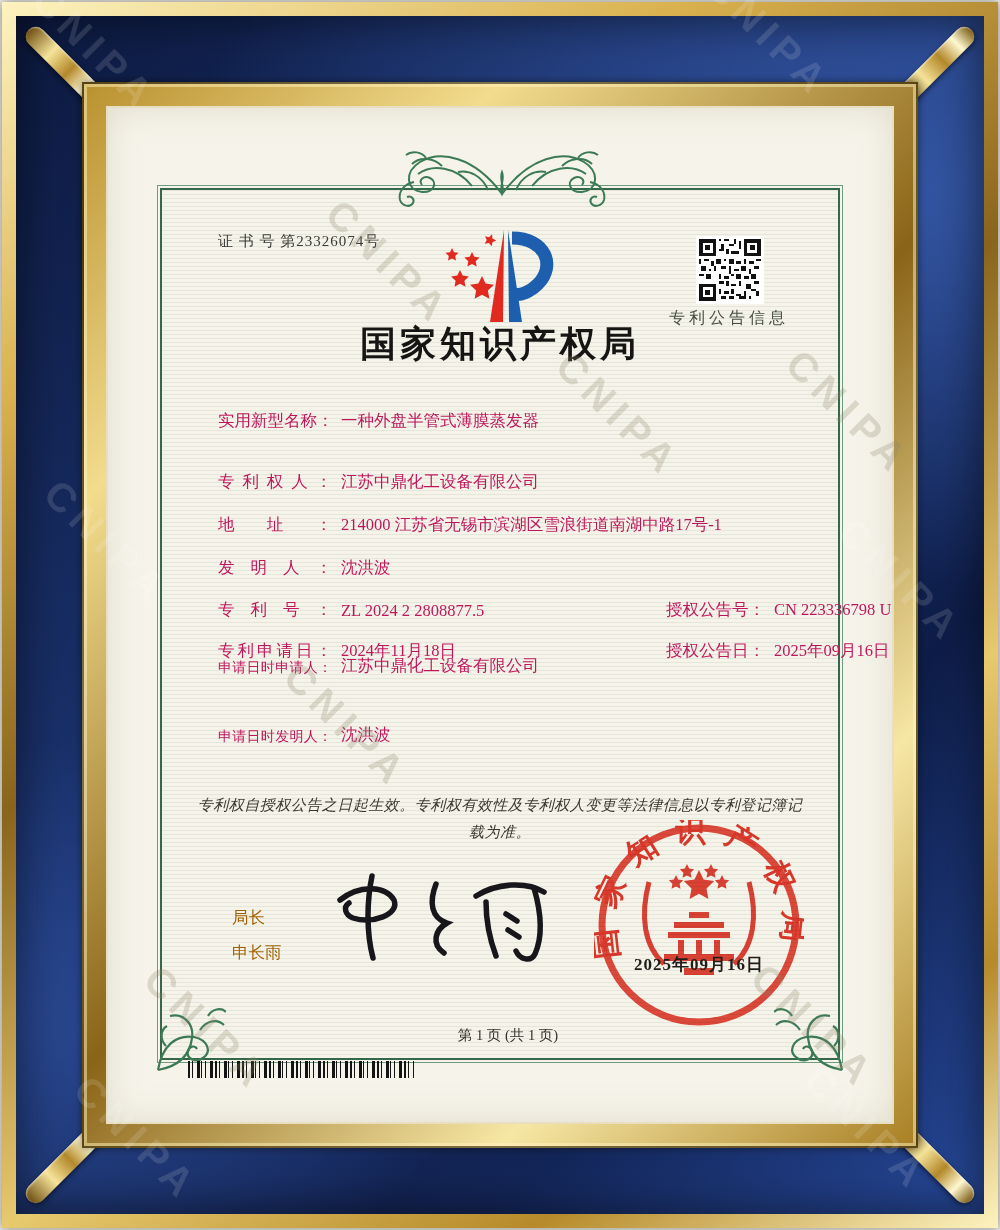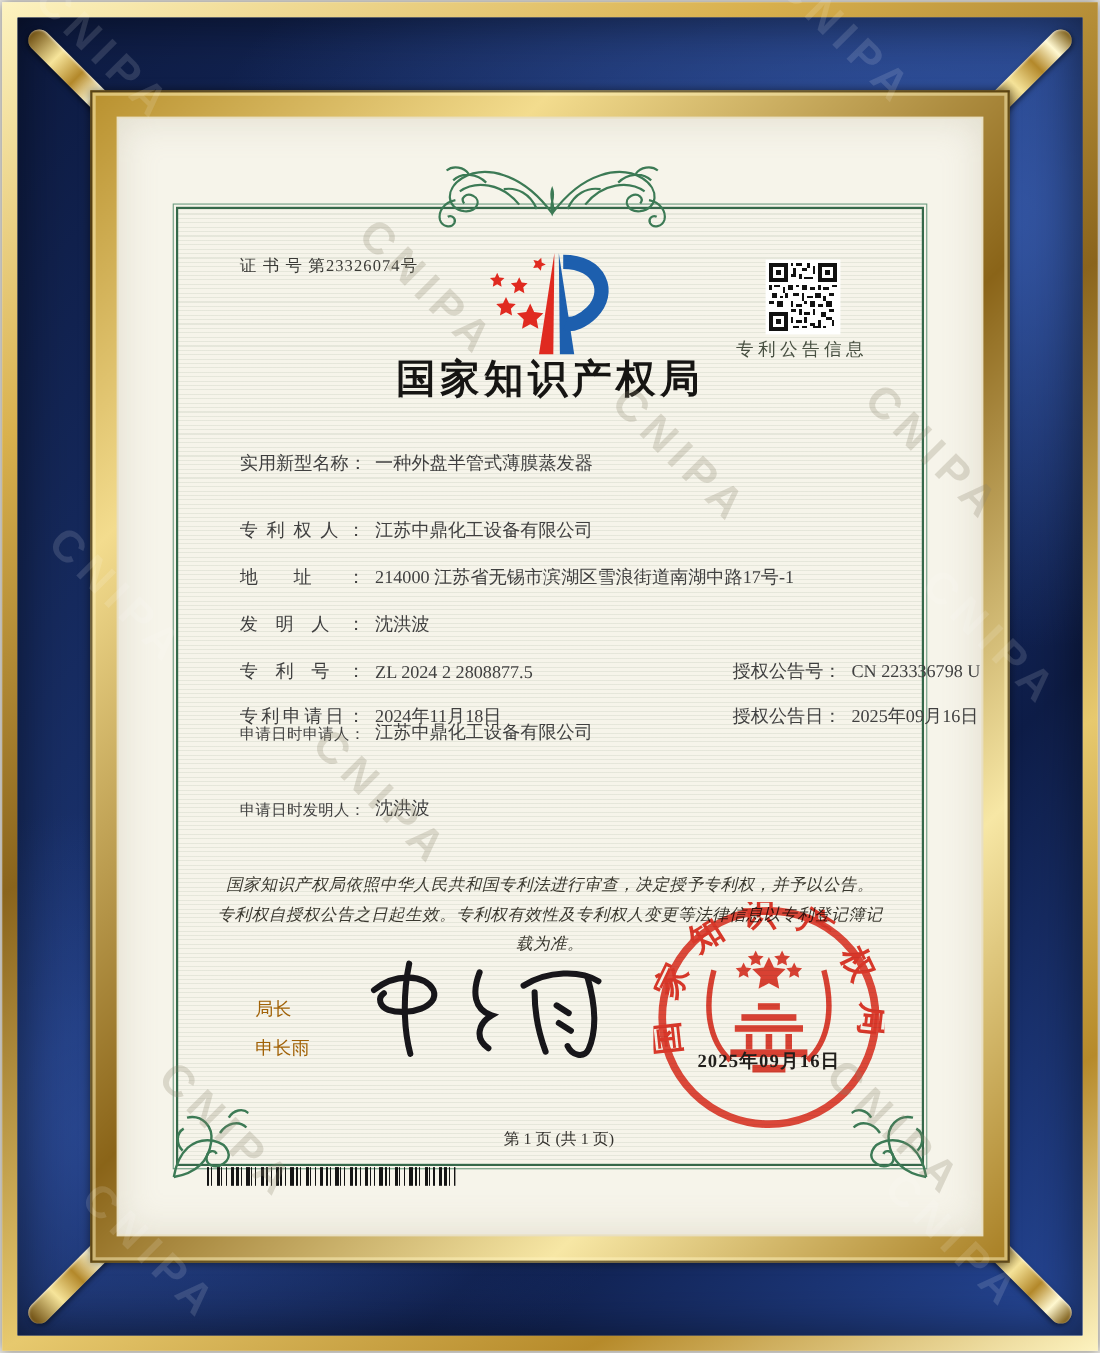--- a/index.html
+++ b/index.html
@@ -42,21 +42,21 @@
 
   
   .certno{position:absolute;left:110px;top:124px;font-size:15px;letter-spacing:1px;color:#3a3a36;}
   .logo{position:absolute;left:330px;top:118px;}
   .qr{position:absolute;left:588px;top:128px;width:62px;height:62px;background:#fff;padding:3px;}
   .qrcap{position:absolute;left:556px;top:200px;width:130px;text-align:center;
          font-size:16px;letter-spacing:4px;color:#474f41;}
   .title{position:absolute;left:0;right:0;top:212px;text-align:center;
          font-size:36px;font-weight:700;letter-spacing:4px;color:#161513;}
 
-  .row{position:absolute;left:110px;font-size:16.5px;color:#404040;white-space:nowrap;}
+  .row{position:absolute;left:110px;font-size:16.5px;color:#be185d;white-space:nowrap;}
   .lbl{display:inline-block;width:114px;text-align:justify;text-align-last:justify;vertical-align:bottom;}
   .lbl.sm{font-size:14px;}
   .val{margin-left:9px;}
   .rcol{position:absolute;left:448px;top:0;text-align:center;}
   .r-name{top:302px;}  .r-owner{top:363px;} .r-addr{top:406px;} .r-inv{top:449px;}
   .r-patno{top:491px;} .r-appdate{top:532px;} .r-appl{top:547px;} .r-invf{top:616px;}
 
   .para{position:absolute;left:88px;right:88px;top:684px;text-align:center;
         font-style:italic;font-size:15px;line-height:27px;letter-spacing:.5px;color:#3a382f;}
   .director{position:absolute;left:124px;top:792px;font-size:16.5px;color:#a16207;line-height:35px;}
@@ -248,21 +248,20 @@
       </span>
     </div>
     <div class="row r-appl">
       <span class="lbl sm">申请日时申请人：</span><span class="val">江苏中鼎化工设备有限公司</span>
     </div>
     <div class="row r-invf">
       <span class="lbl sm">申请日时发明人：</span><span class="val">沈洪波</span>
     </div>
 
     <div class="para">
-      <div>国家知识产权局依照中华人民共和国专利法进行审查，决定授予专利权，并予以公告。</div>
       <div>专利权自授权公告之日起生效。专利权有效性及专利权人变更等法律信息以专利登记簿记载为准。</div>
     </div>
 
     <div class="director">
       <div>局长</div>
       <div>申长雨</div>
     </div>
     <svg class="sig" width="250" height="110" viewBox="0 0 250 110">
       <g fill="none" stroke="#17161a" stroke-width="5.5" stroke-linecap="round">
         <path d="M64,16 C59,40 58,72 65,98"></path>

